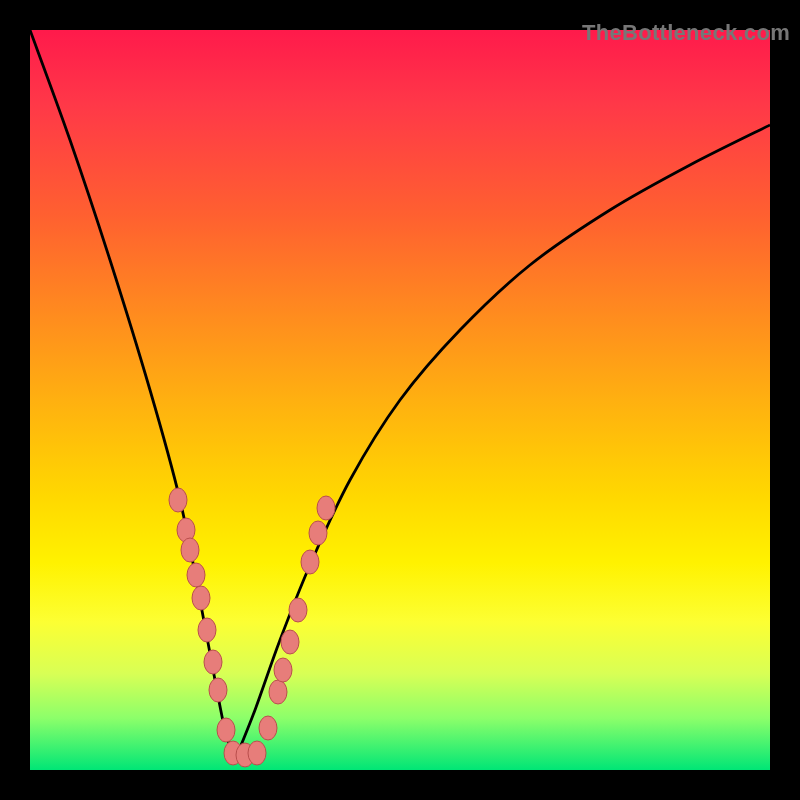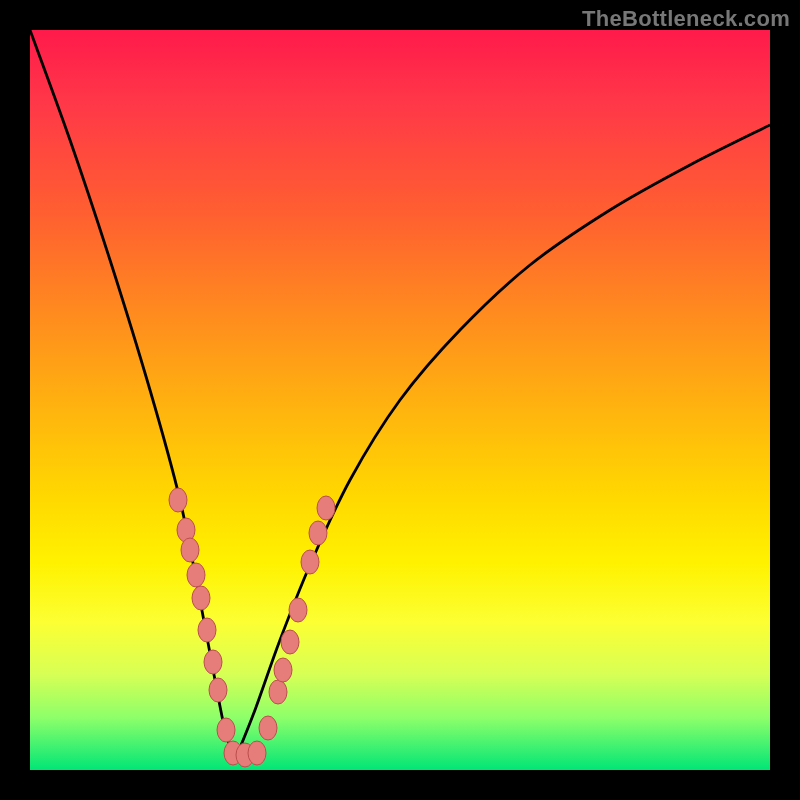--- a/index.html
+++ b/index.html
@@ -40,21 +40,21 @@
   }
   svg.curve {
     position: absolute;
     left: 0;
     top: 0;
     width: 740px;
     height: 740px;
   }
   .watermark {
     position: absolute;
-    top: 6px;
+    top: 20px;
     right: 10px;
     font-size: 22px;
     font-weight: 600;
     color: #777;
     letter-spacing: 0.3px;
   }
 </style>
 </head>
 <body>
 

